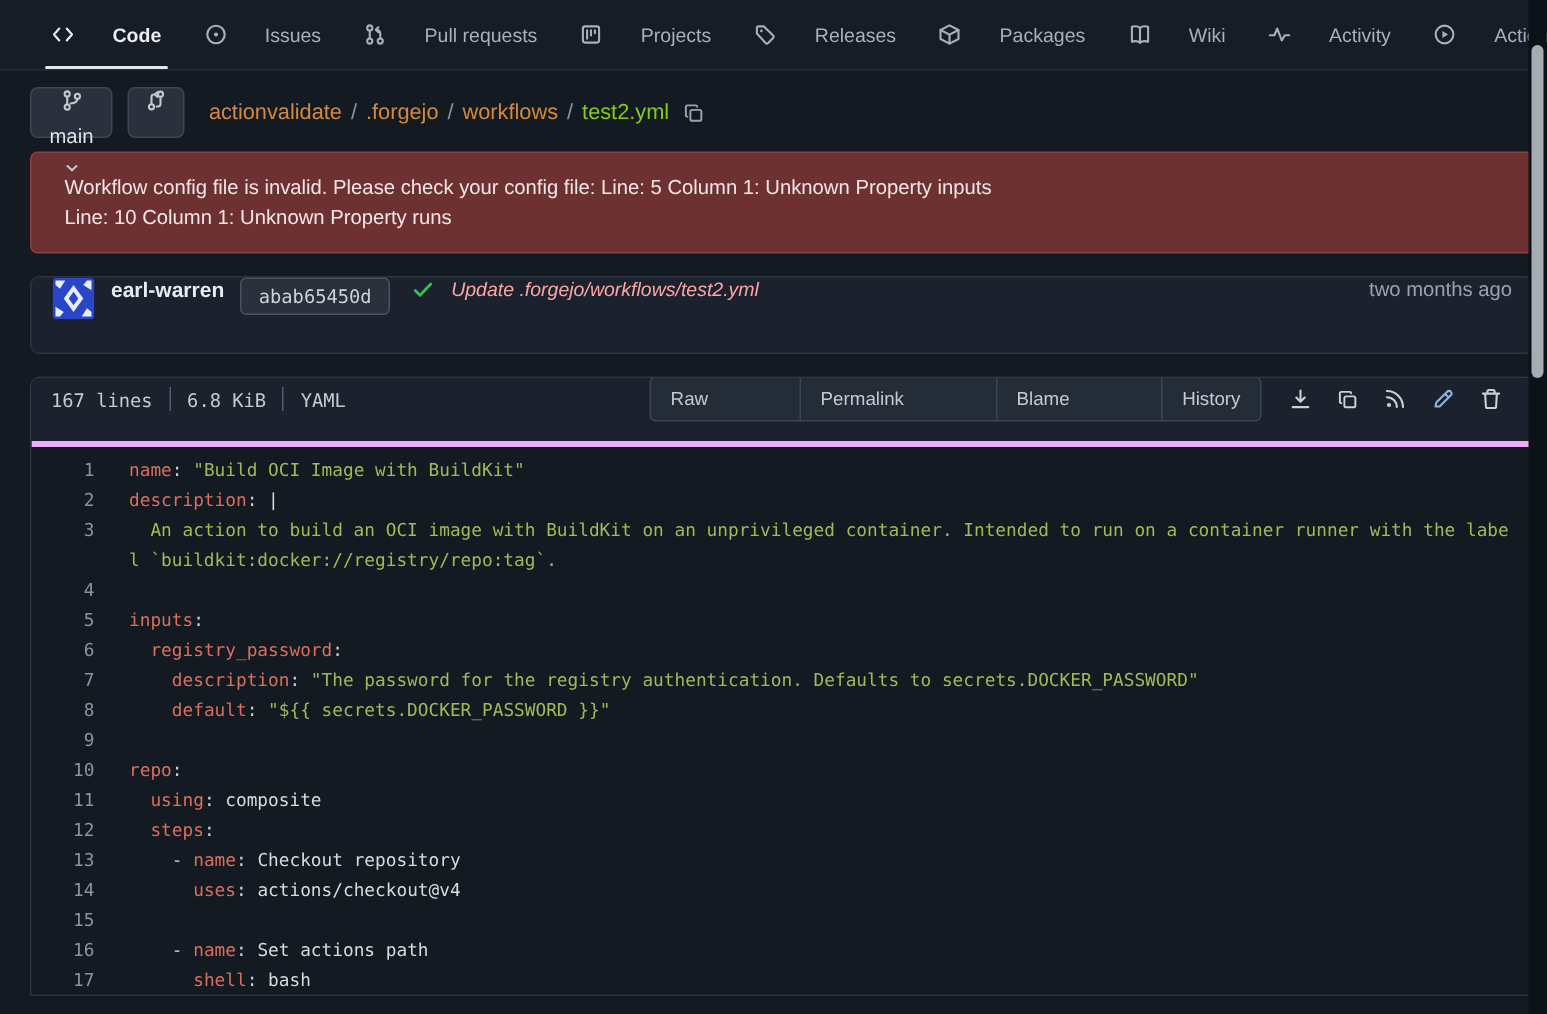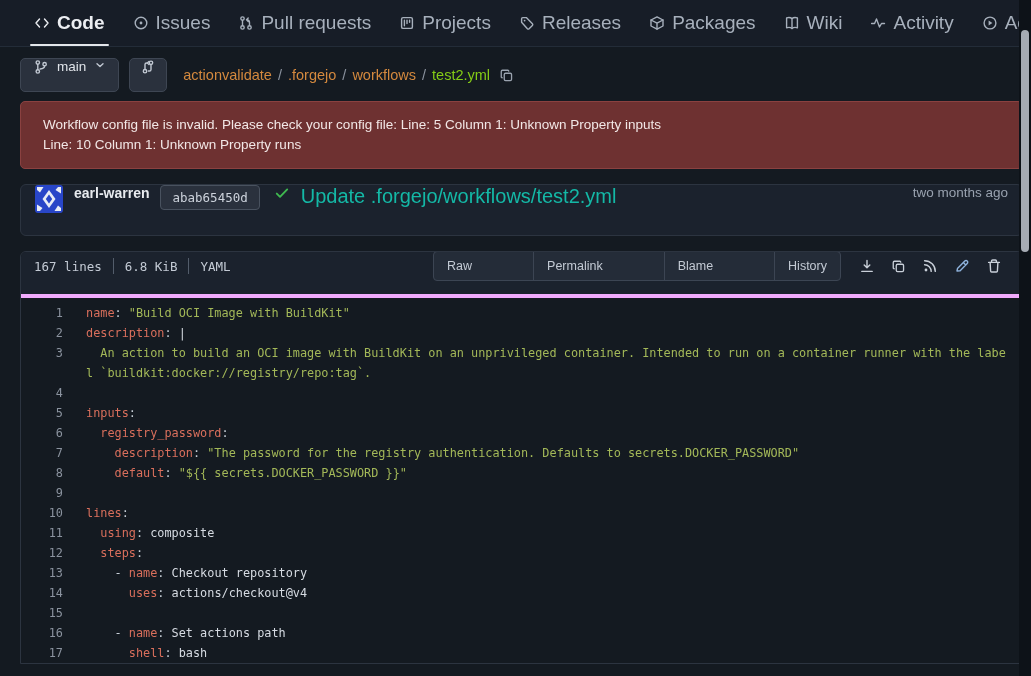--- a/index.html
+++ b/index.html
@@ -12,39 +12,39 @@
   .icon { display:inline-flex; align-items:center; justify-content:center; }
   .icon svg { display:block; }
 
   
   .topnav {
     display:flex; align-items:stretch; height:47px; width:1019px;
     background:#171d27; border-bottom:1px solid #232c38;
     padding:0 10px 0 24px;
   }
   .tab {
-    position:relative; display:flex; align-items:center; gap:7px;
-    padding:0 10px; margin-right:8px; color:#a7b0bc; font-size:19px;
+    position:relative; display:flex; align-items:center; gap:25px;
+    padding:0 10px; margin-right:8px; color:#a7b0bc; font-size:13px;
     cursor:pointer; white-space:nowrap;
   }
   .tab .icon { color:#a7b0bc; }
   .tab.active { color:#eceef2; font-weight:bold; }
   .tab.active .icon { color:#eceef2; }
   .tab.active::after {
     content:""; position:absolute; left:6px; right:6px; bottom:0;
     height:2px; background:#e3e6ea; border-radius:1px;
   }
   .tab.push-right { margin-left:auto; margin-right:0; }
 
   
   .branch-bar { display:flex; align-items:center; margin:10px 8px 0 20px; height:36px; gap:10px; }
   .btn {
-    display:inline-flex; align-items:flex-start; gap:8px; height:34px;
+    display:inline-flex; align-items:center; gap:8px; height:34px;
     background:#2a313d; border:1px solid #3e4653; border-radius:5px;
-    color:#dfe3e8; font-size:13.5px; padding:0 12px; cursor:pointer;
+    color:#dfe3e8; font-size:13.5px; padding:0 12px; cursor:pointer;flex-direction:column;
   }
   .btn .icon { color:#c2c9d3; }
   .btn.icon-only { padding:0 10px; }
   .breadcrumb { font-size:14.5px; margin-left:6px; display:flex; align-items:center; }
   .crumb-link { text-decoration:none; cursor:pointer; }
   .crumb-sep { color:#8b939f; padding:0 6px; }
   .crumb-current { color:#84cc16; }
   .crumb-copy { color:#9aa3af; margin-left:9px; cursor:pointer; }
 
   
@@ -60,21 +60,21 @@
     display:flex; align-items:flex-start; padding:0 14px; gap:11px;
   }
   .avatar { width:28px; height:28px; border-radius:3px; overflow:hidden; flex:0 0 auto; }
   .commit-author { font-weight:bold; font-size:14px; color:#e8ebef; }
   .commit-hash {
     font-family:"DejaVu Sans Mono", monospace; font-size:12.5px; color:#ccd2db;
     background:#2a313d; border:1px solid #49525f; border-radius:4px;
     padding:4px 11px; cursor:pointer;
   }
   .commit-check { color:#3fb950; margin-left:3px; }
-  .commit-msg { font-size:20px; color:#14b8a6; cursor:pointer; }
+  .commit-msg { font-size:13px; color:#fca5a5; cursor:pointer;font-style:italic; }
   .commit-time { margin-left:auto; color:#99a2af; font-size:13.5px; }
 
   
   .file-box { margin:15px 8px 0 20px; border:1px solid #2c3440; border-radius:6px 6px 0 0; overflow:hidden; }
   .file-header {
     height:46px; background:#1b222d; border-bottom:4px solid #f0abfc;
     display:flex; align-items:center; padding:0 12px 14px 13px;
   }
   .file-meta {
     display:flex; align-items:center; gap:11px;
@@ -375,21 +375,21 @@
         <div class="code-row">
           <span class="ln">8</span>
           <span class="lc"><span class="tk-pun">    </span><span class="tk-key">default</span><span class="tk-pun">: </span><span class="tk-str">"${{ secrets.DOCKER_PASSWORD }}"</span></span>
         </div>
         <div class="code-row">
           <span class="ln">9</span>
           <span class="lc"></span>
         </div>
         <div class="code-row">
           <span class="ln">10</span>
-          <span class="lc"><span class="tk-key">lines</span><span class="tk-pun">:</span></span>
+          <span class="lc"><span class="tk-key">repo</span><span class="tk-pun">:</span></span>
         </div>
         <div class="code-row">
           <span class="ln">11</span>
           <span class="lc"><span class="tk-pun">  </span><span class="tk-key">using</span><span class="tk-pun">: </span><span class="tk-pln">composite</span></span>
         </div>
         <div class="code-row">
           <span class="ln">12</span>
           <span class="lc"><span class="tk-pun">  </span><span class="tk-key">steps</span><span class="tk-pun">:</span></span>
         </div>
         <div class="code-row">

